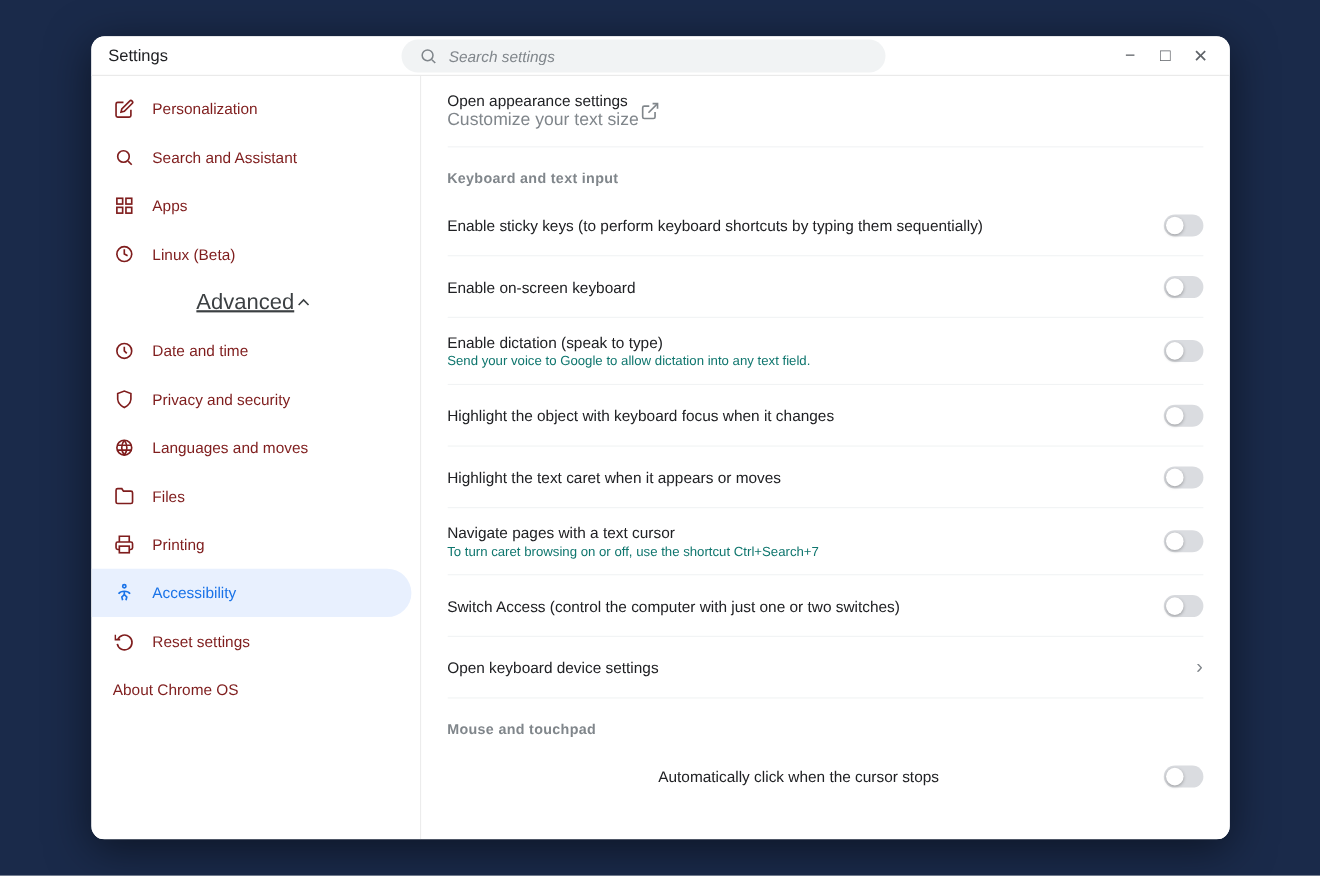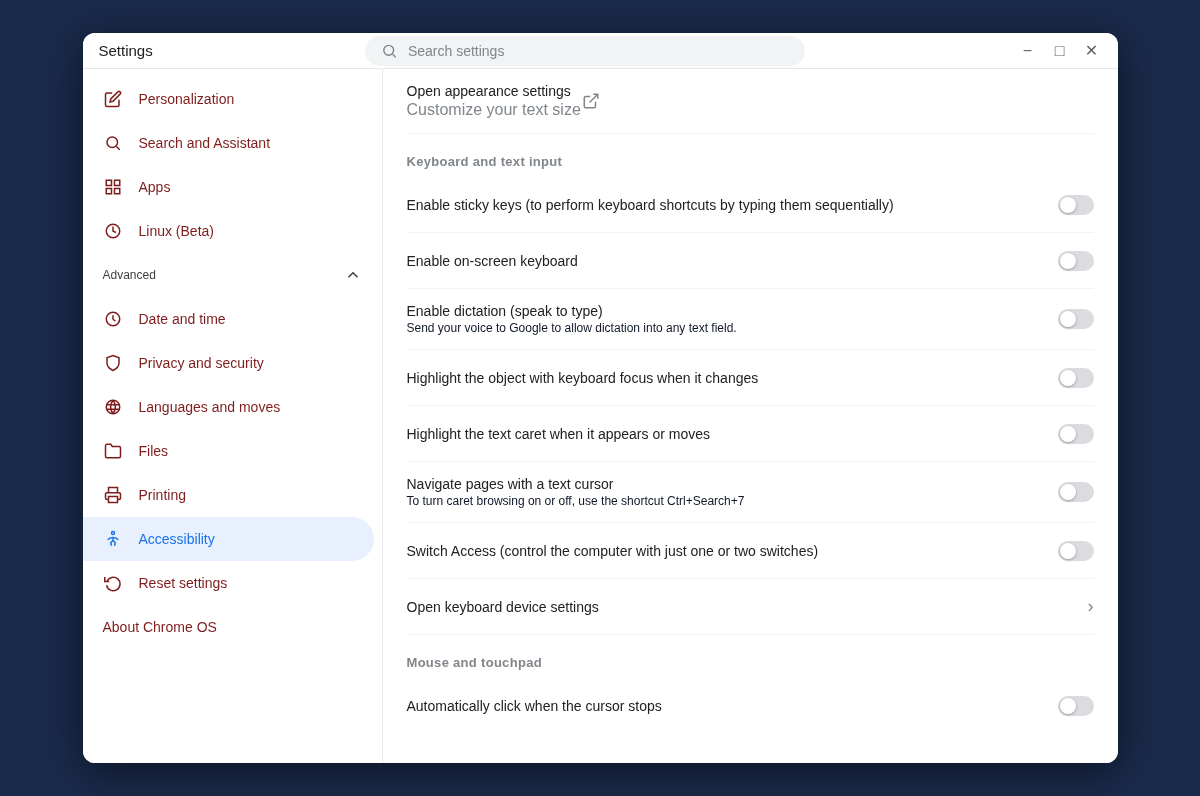--- a/index.html
+++ b/index.html
@@ -63,20 +63,21 @@
       gap: 10px;
       width: 440px;
     }
     .search-bar input {
       border: none;
       background: transparent;
       outline: none;
       font-size: 14px;
       color: #4d7c0f;
       width: 100%;
+      font-style: italic;
     }
     .search-bar input::placeholder { color: #80868b; }
     .header-row {
       display: flex;
       align-items: center;
       padding: 8px 24px;
       background: #fff;
       border-bottom: 1px solid #e8e8e8;
       flex-shrink: 0;
       justify-content: center;
@@ -104,27 +105,28 @@
       font-size: 14px;
       border-radius: 0 24px 24px 0;
       margin-right: 8px;
       min-height: 44px;
     }
     .sidebar-item.active { background: #e8f0fe; color: #1a73e8; font-weight: 500; }
     .sidebar-item .icon { width: 20px; height: 20px; display:flex; align-items:center; justify-content:center; flex-shrink:0; }
     .sidebar-section-header {
       display: flex;
       align-items: center;
-      justify-content: space-between;
+      justify-content: center;
       padding: 10px 20px;
       cursor: pointer;
       color: #3c4043;
-      font-size: 12px;
+      font-size: 20px;
       font-weight: 500;
       min-height: 44px;
+      text-decoration: underline;
     }
     .sidebar-subsection .sidebar-item { padding-left: 20px; }
     .content {
       flex: 1;
       overflow-y: auto;
       padding: 0;
       background: #fff;
     }
     .content-inner {
       padding: 0 24px 24px 24px;
@@ -137,24 +139,24 @@
       letter-spacing: 0.3px;
     }
     .setting-row {
       display: flex;
       align-items: center;
       justify-content: space-between;
       padding: 14px 0;
       border-bottom: 1px solid #f1f3f4;
       min-height: 56px;
     }
-    .setting-row:last-child { border-bottom: none; }
+    .setting-row:last-child { border-bottom: none; text-align: center; }
     .setting-info { flex: 1; padding-right: 12px; }
     .setting-label { font-size: 14px; color: #202124; }
-    .setting-desc { font-size: 12px; color: #0f172a; margin-top: 2px; }
+    .setting-desc { font-size: 12px; color: #0f766e; margin-top: 2px; }
     .toggle {
       width: 36px;
       height: 20px;
       background: #dadce0;
       border-radius: 10px;
       position: relative;
       cursor: pointer;
       flex-shrink: 0;
     }
     .toggle::after {

